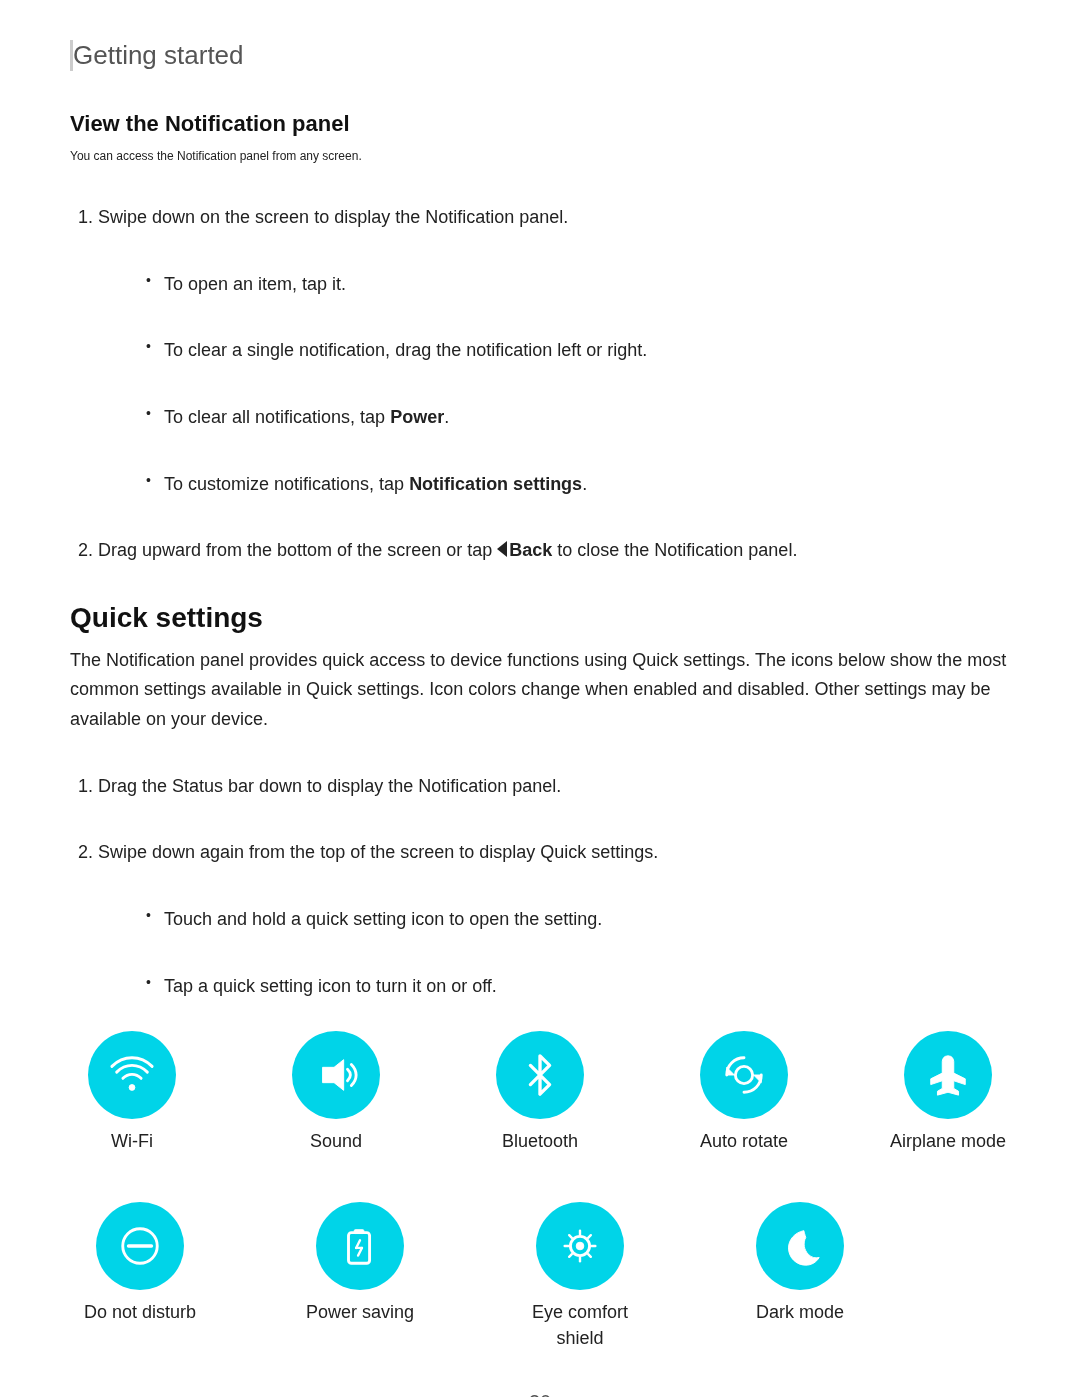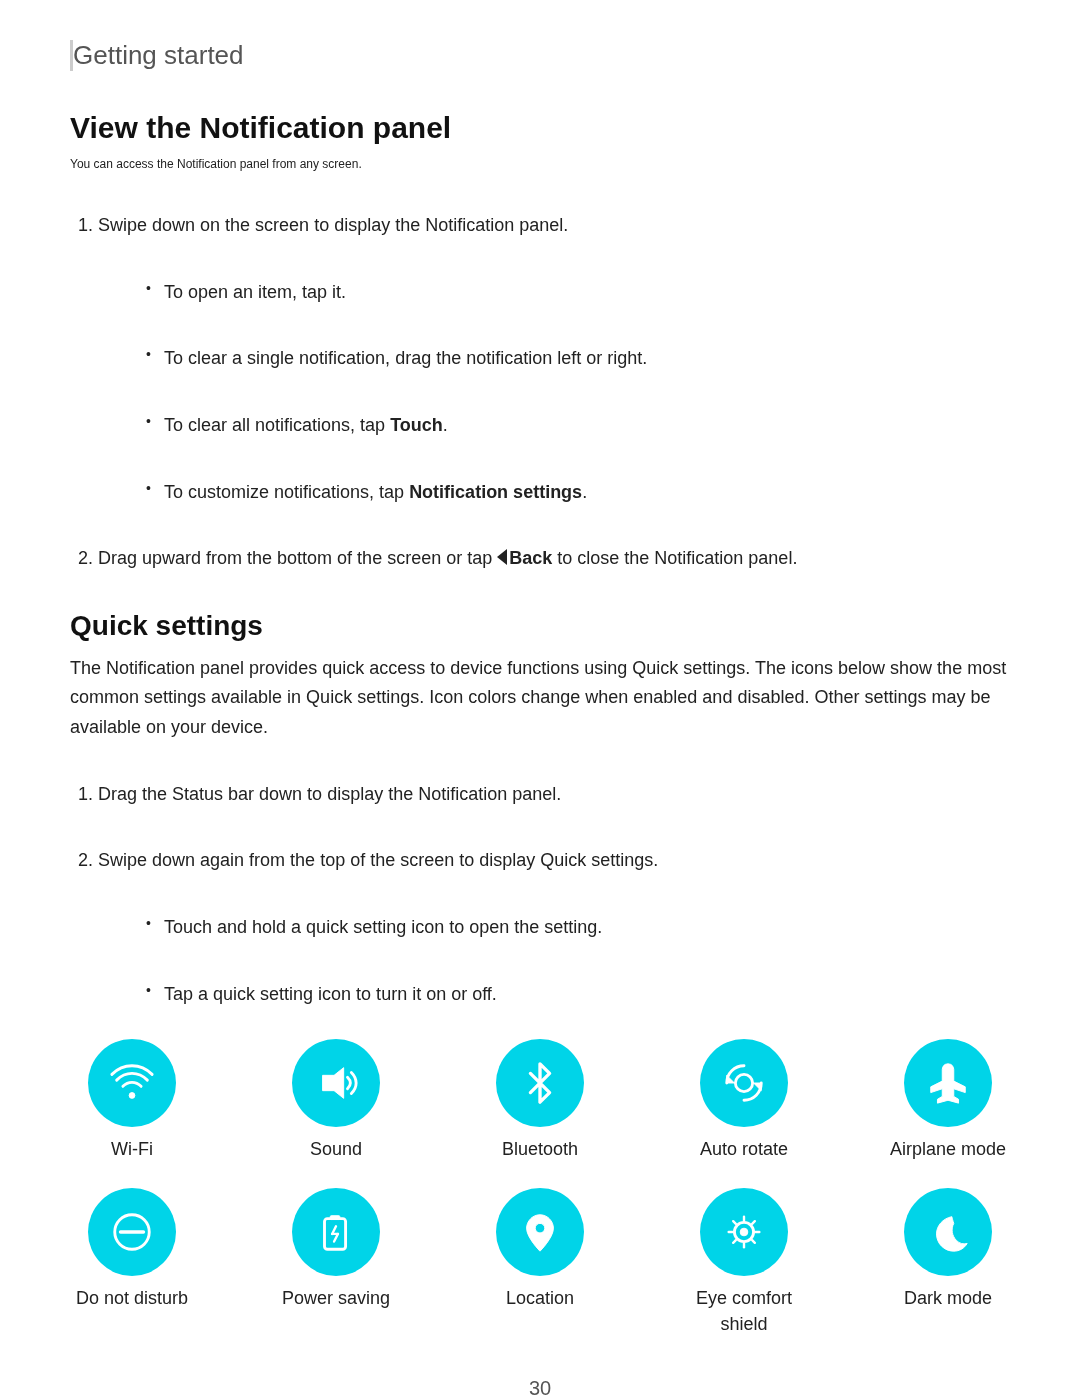--- a/index.html
+++ b/index.html
@@ -31,21 +31,21 @@
 
     .section-title {
       font-size: 28px;
       font-weight: 700;
       margin-bottom: 12px;
       font-family: 'Arial', sans-serif;
       color: #111111;
     }
 
     .section-subtitle {
-      font-size: 30px;
+      font-size: 22px;
       font-weight: 700;
       margin-bottom: 10px;
       font-family: 'Arial', sans-serif;
       color: #111111;
     }
 
     .body-text {
       font-size: 12px;
       line-height: 1.6;
       margin-bottom: 14px;
@@ -120,21 +120,21 @@
       font-size: 18px;
       line-height: 1.65;
       font-family: 'Arial', sans-serif;
       color: #222222;
       margin-bottom: 18px;
     }
 
     .icons-grid {
       display: flex;
       flex-direction: column;
-      gap: 26px;
+      gap: 48px;
       margin-top: 30px;
       margin-bottom: 30px;
     }
 
     .icons-row {
       display: flex;
       flex-direction: row;
       justify-content: flex-start;
       gap: 80px;
       align-items: flex-start;
@@ -191,21 +191,21 @@
 <div class="notification-section">
   <div class="section-subtitle">View the Notification panel</div>
   <p class="body-text">You can access the Notification panel from any screen.</p>
 
   <ol class="ordered-list">
     <li>
       <span>Swipe down on the screen to display the Notification panel.</span>
       <ul class="bullet-list">
         <li>To open an item, tap it.</li>
         <li>To clear a single notification, drag the notification left or right.</li>
-        <li>To clear all notifications, tap <span class="bold-text">Touch</span>.</li>
+        <li>To clear all notifications, tap <span class="bold-text">Power</span>.</li>
         <li>To customize notifications, tap <span class="bold-text">Notification settings</span>.</li>
       </ul>
     </li>
     <li>
       Drag upward from the bottom of the screen or tap <span class="back-icon"></span><span class="bold-text">Back</span> to close the Notification panel.
     </li>
   </ol>
 </div>
 
 <div class="quick-settings-section">
@@ -301,29 +301,20 @@
             <rect x="12" y="10" width="22" height="32" rx="3" stroke="white" stroke-width="3" fill="none"></rect>
             <rect x="18" y="7" width="10" height="4" rx="1" fill="white"></rect>
             <line x1="24" y1="18" x2="20" y2="26" stroke="white" stroke-width="2.5" stroke-linecap="round"></line>
             <line x1="20" y1="26" x2="26" y2="26" stroke="white" stroke-width="2.5" stroke-linecap="round"></line>
             <line x1="26" y1="26" x2="22" y2="34" stroke="white" stroke-width="2.5" stroke-linecap="round"></line>
           </svg>
         </div>
         <span class="icon-label">Power saving</span>
       </div>
 
-      <div class="icon-item">
-        <div class="icon-circle">
-          <svg class="icon-svg" viewBox="0 0 48 48" fill="none">
-            <path d="M24 6 C16 6 10 13 10 20 C10 30 24 44 24 44 C24 44 38 30 38 20 C38 13 32 6 24 6 Z" fill="white"></path>
-            <circle cx="24" cy="20" r="5" fill="#00d4e8"></circle>
-          </svg>
-        </div>
-        <span class="icon-label">Location</span>
-      </div>
 
       <div class="icon-item">
         <div class="icon-circle">
           <svg class="icon-svg" viewBox="0 0 48 48" fill="none">
             <circle cx="24" cy="24" r="10" stroke="white" stroke-width="3" fill="none"></circle>
             <circle cx="24" cy="24" r="4" fill="white"></circle>
             <line x1="24" y1="8" x2="24" y2="12" stroke="white" stroke-width="2.5" stroke-linecap="round"></line>
             <line x1="24" y1="36" x2="24" y2="40" stroke="white" stroke-width="2.5" stroke-linecap="round"></line>
             <line x1="8" y1="24" x2="12" y2="24" stroke="white" stroke-width="2.5" stroke-linecap="round"></line>
             <line x1="36" y1="24" x2="40" y2="24" stroke="white" stroke-width="2.5" stroke-linecap="round"></line>

